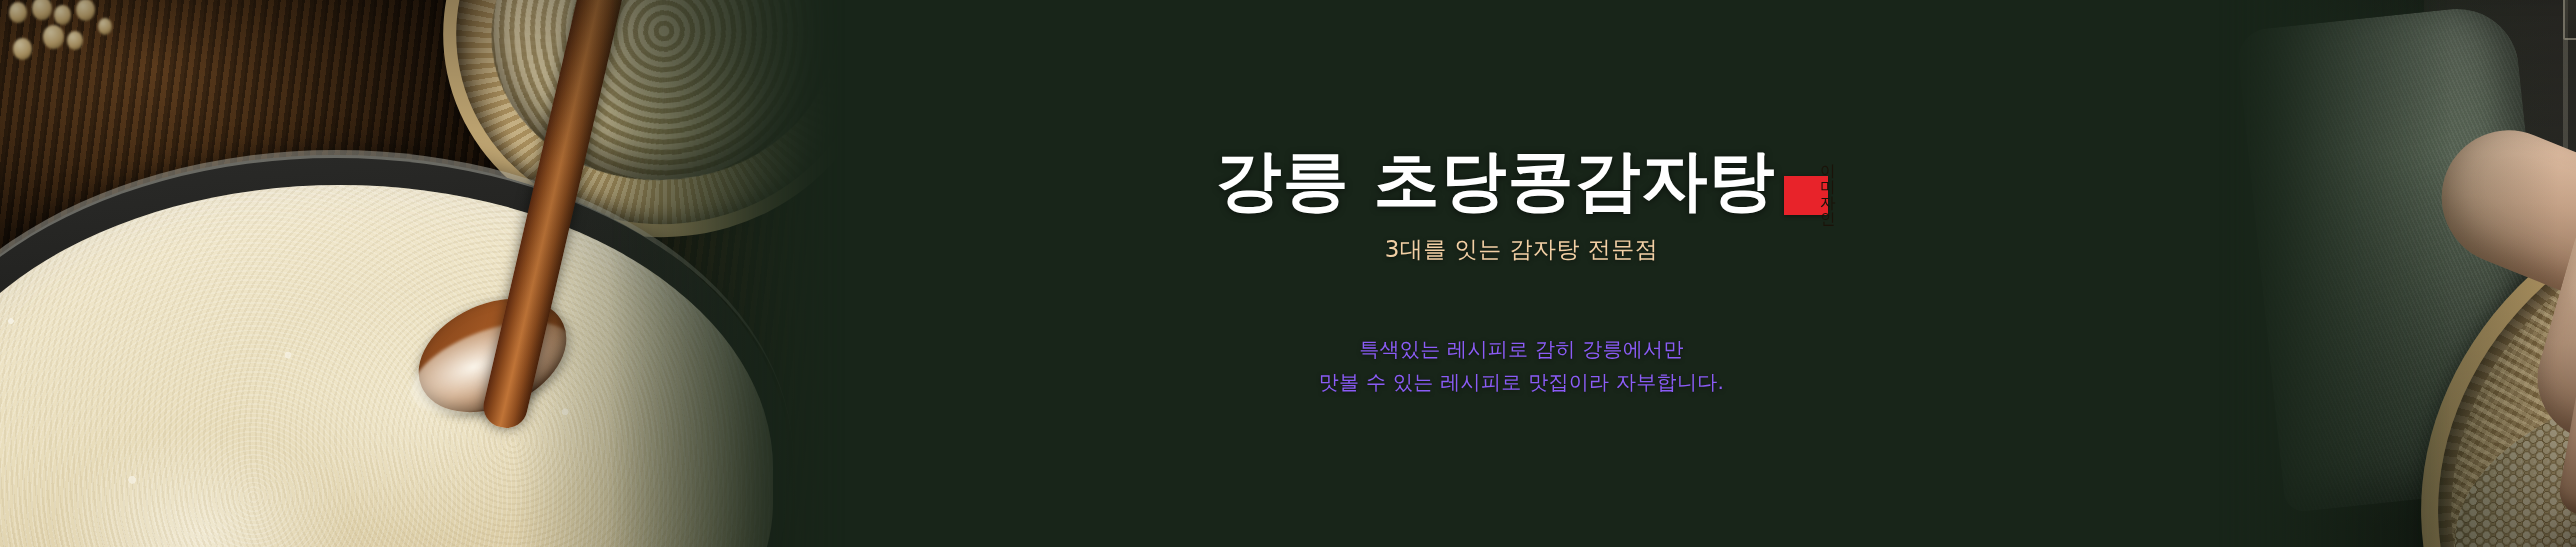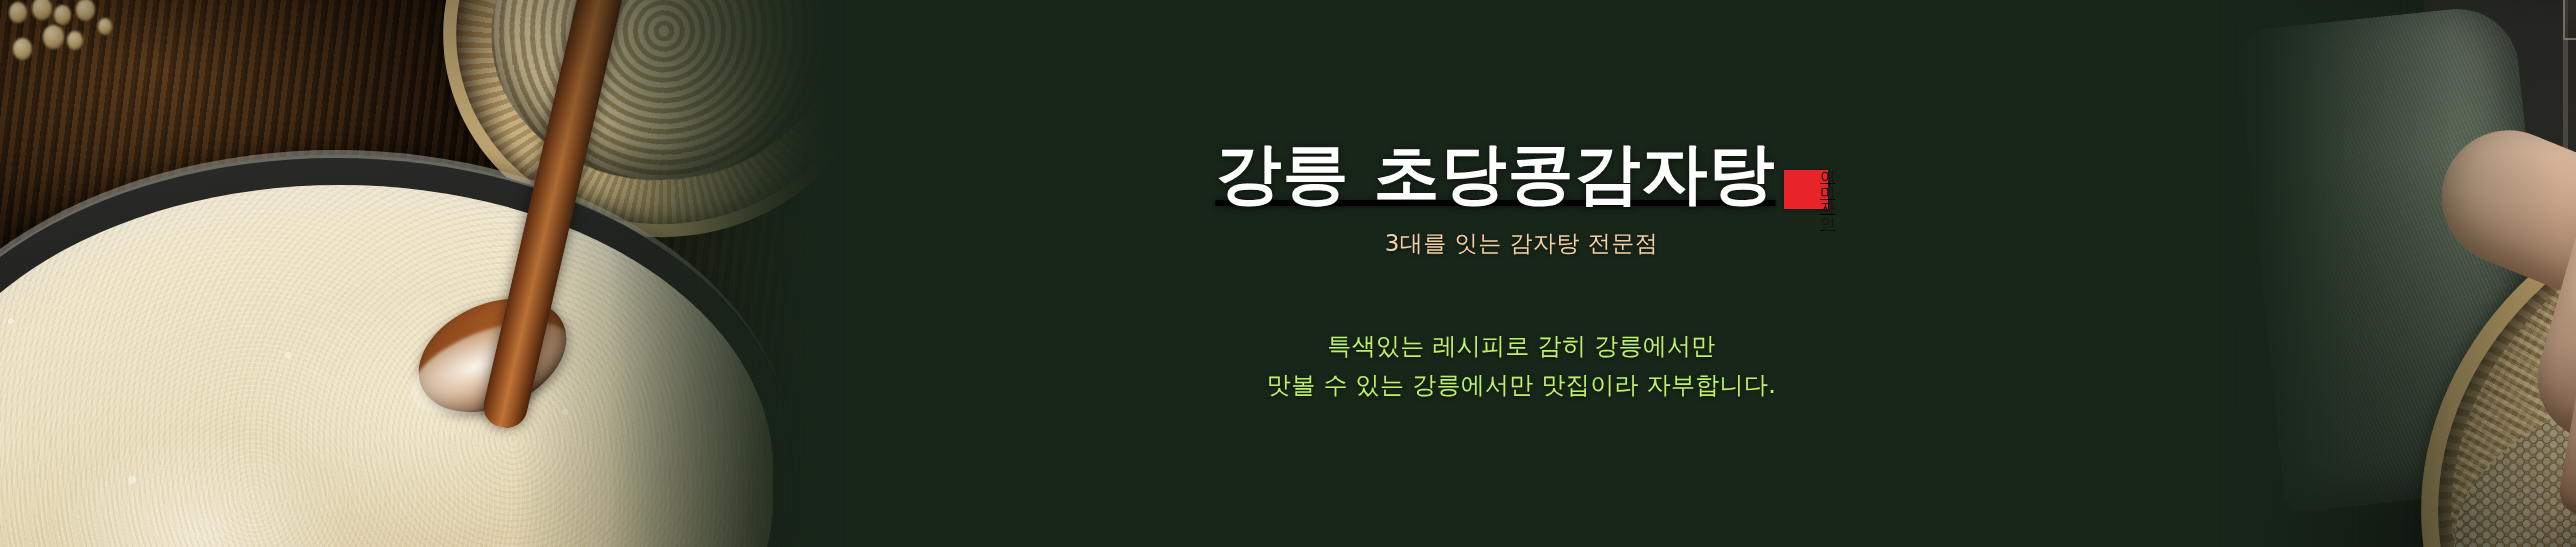--- a/index.html
+++ b/index.html
@@ -305,40 +305,39 @@
     display:flex; flex-direction:column;
     align-items:center; justify-content:center;
     z-index:20;
     padding-bottom:5.2px;
   }
 
   .title-row{
     position:relative;
     display:flex; align-items:flex-start;
     margin-bottom:17px;
-    text-decoration:underline;
   }
   .title{
     font-family:"DejaVu Sans", sans-serif;
     font-weight:700;
     font-size:66px;
     line-height:1.12;
     letter-spacing:1px;
     color:#ffffff;
     white-space:nowrap;
     text-shadow:0 1px 7.2px rgba(0,0,0,.55);
   }
   .seal{
     position:relative;
     align-self:flex-end;
     margin-left:8.2px; margin-bottom:2.1px;
     width:39px; height:39px;
     background:#e8232a;
     display:flex; flex-direction:column;
-    align-items:center; justify-content:space-between;
+    align-items:center; justify-content:center;
     line-height:1.02;
     box-shadow:0 1px 4.1px rgba(0,0,0,.45);
     padding-left:44px;
   }
   .seal span{
     font-family:"DejaVu Sans", sans-serif;
     font-size:15.5px; font-weight:400;
     color:#1b1208;
     letter-spacing:-0.5px;
   }
@@ -352,25 +351,25 @@
     margin-bottom:68px;
     text-shadow:0 0.5px 4.1px rgba(0,0,0,.5);
     white-space:nowrap;
   }
 
   .body-copy{
     text-align:center;
   }
   .body-copy p{
     font-family:"DejaVu Sans", sans-serif;
-    font-size:24px;
+    font-size:20px;
     font-weight:400;
     letter-spacing:0.3px;
     line-height:1.62;
-    color:#bef264;
+    color:#8b5cf6;
     white-space:nowrap;
     text-shadow:0 0.5px 4.1px rgba(0,0,0,.5);
   }
 </style>
 </head>
 <body>
 
 <div class="banner">
 
   <div class="photo-left">
@@ -438,18 +437,18 @@
       <div class="seal">
         <span>이미</span>
         <span>자인</span>
       </div>
     </div>
 
     <div class="subtitle">3대를 잇는 감자탕 전문점</div>
 
     <div class="body-copy">
       <p>특색있는 레시피로 감히 강릉에서만</p>
-      <p>맛볼 수 있는 강릉에서만 맛집이라 자부합니다.</p>
+      <p>맛볼 수 있는 레시피로 맛집이라 자부합니다.</p>
     </div>
 
   </div>
 </div>
 
 
 </body></html>

